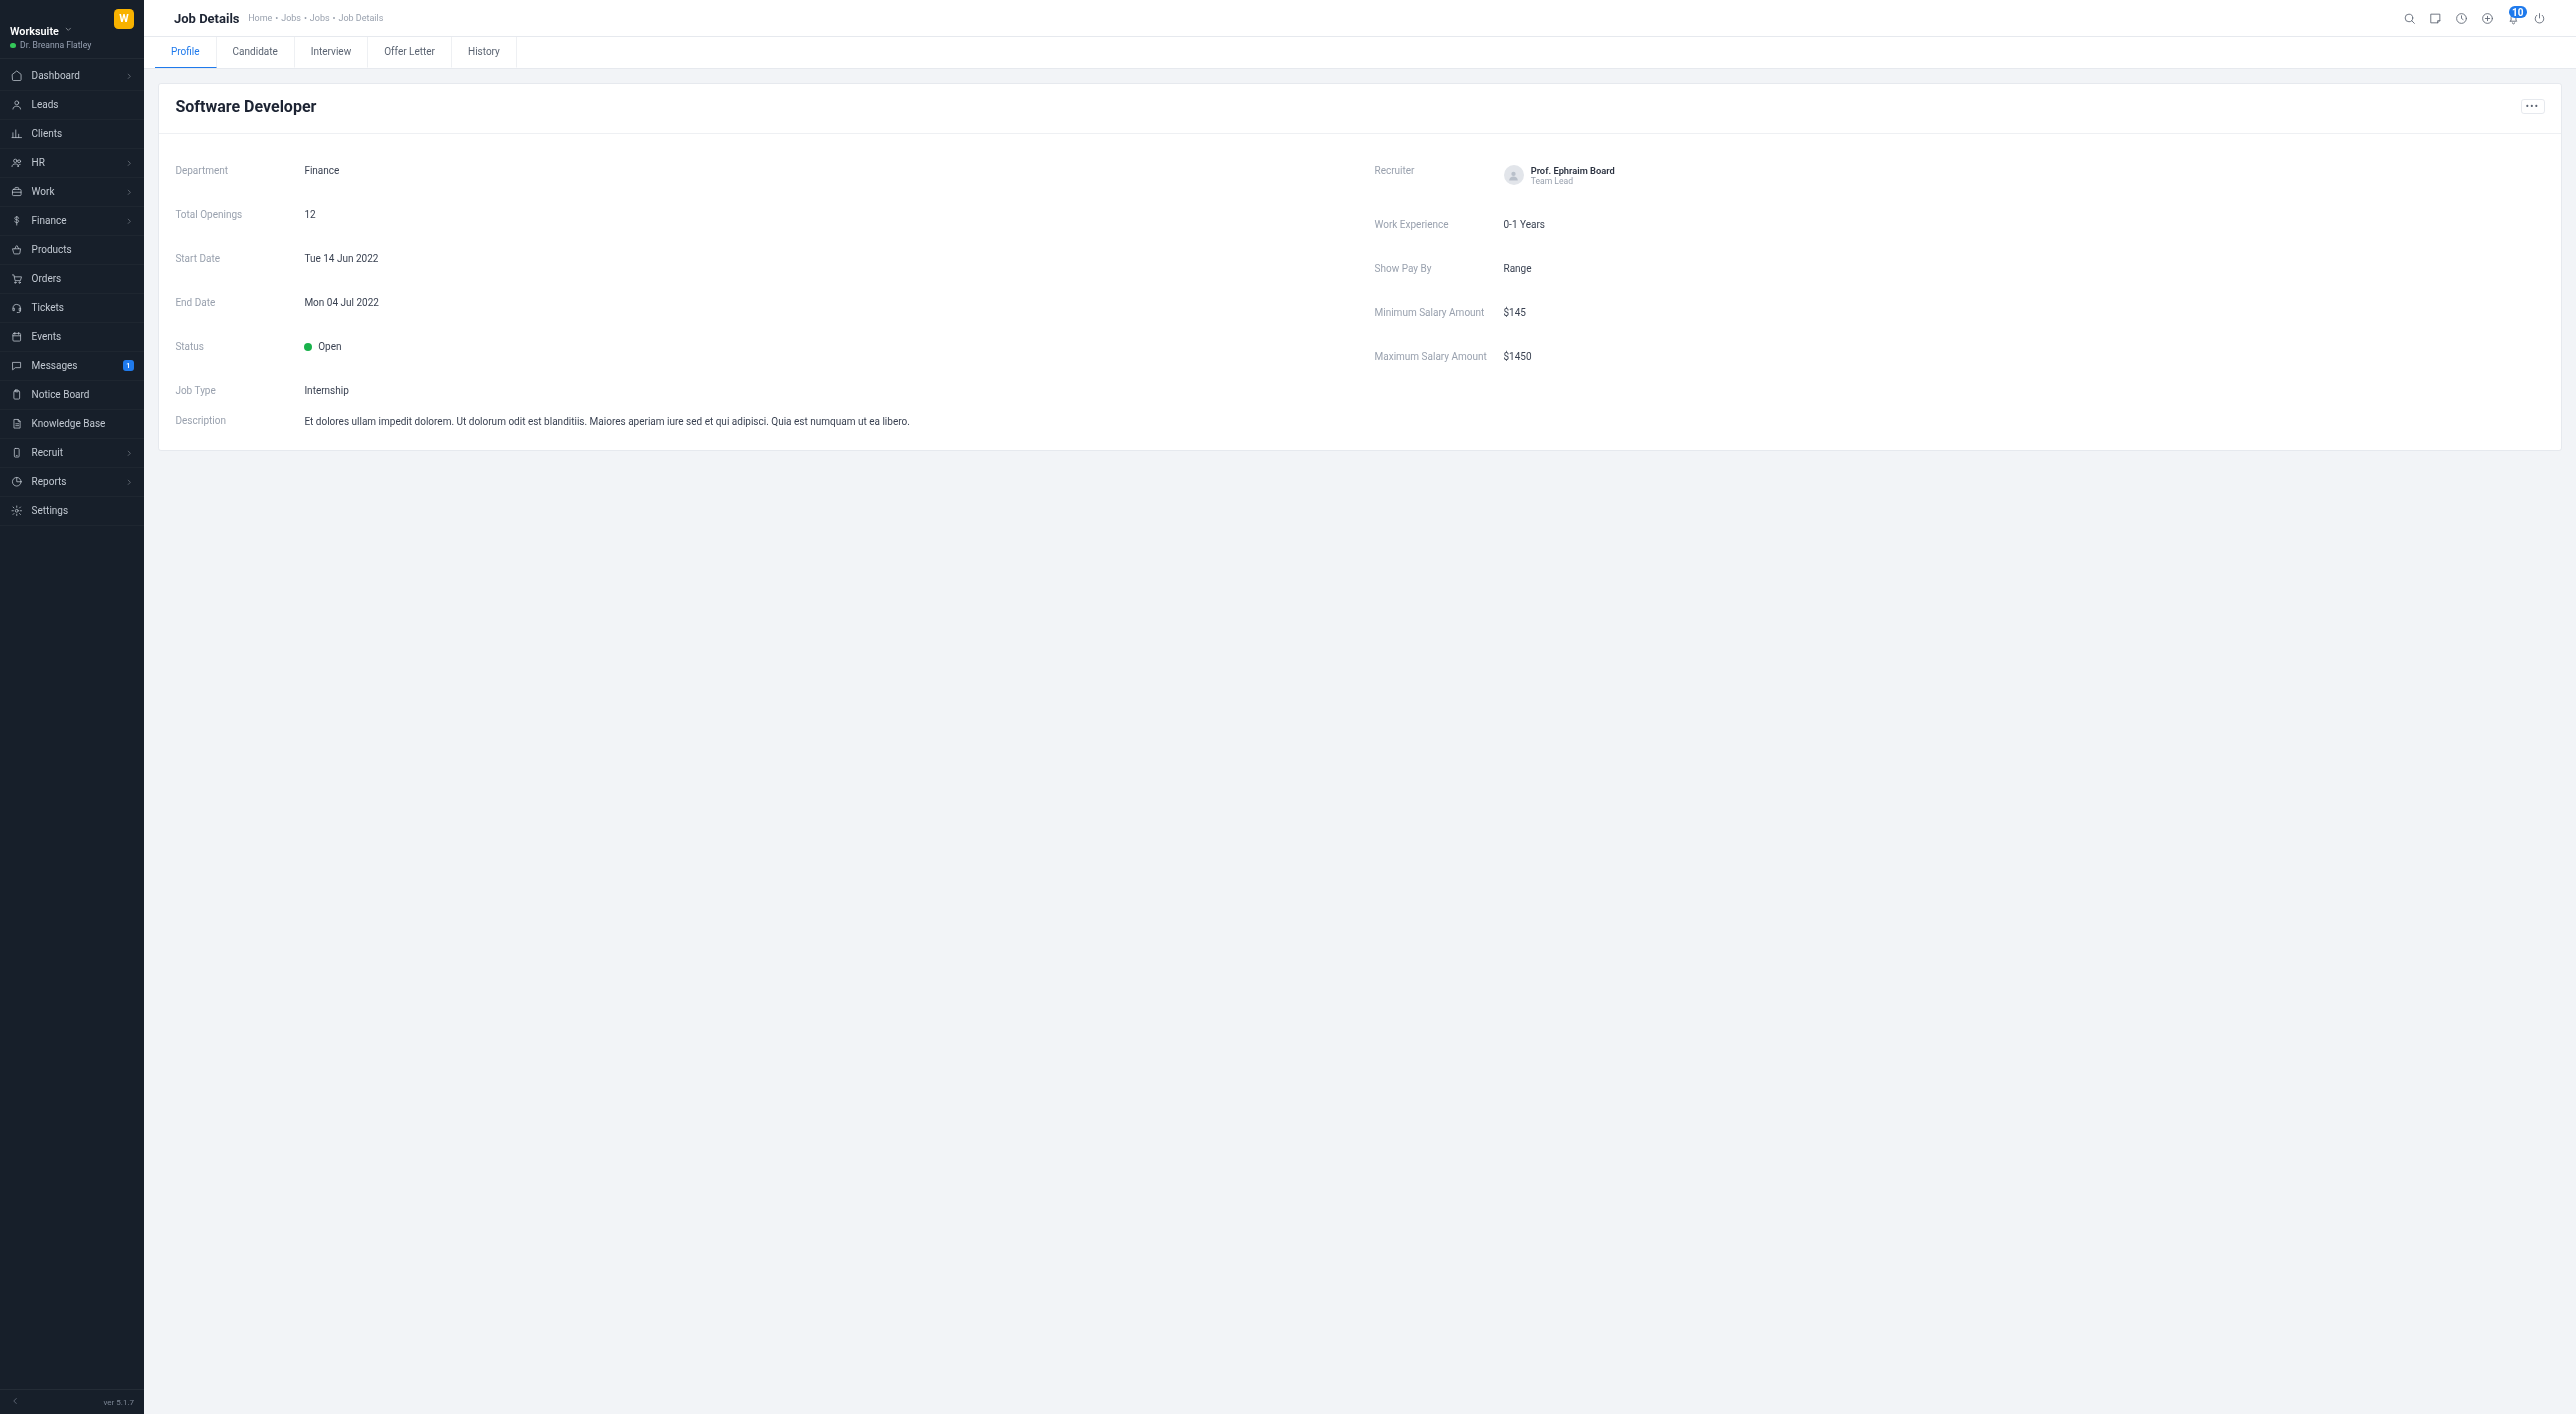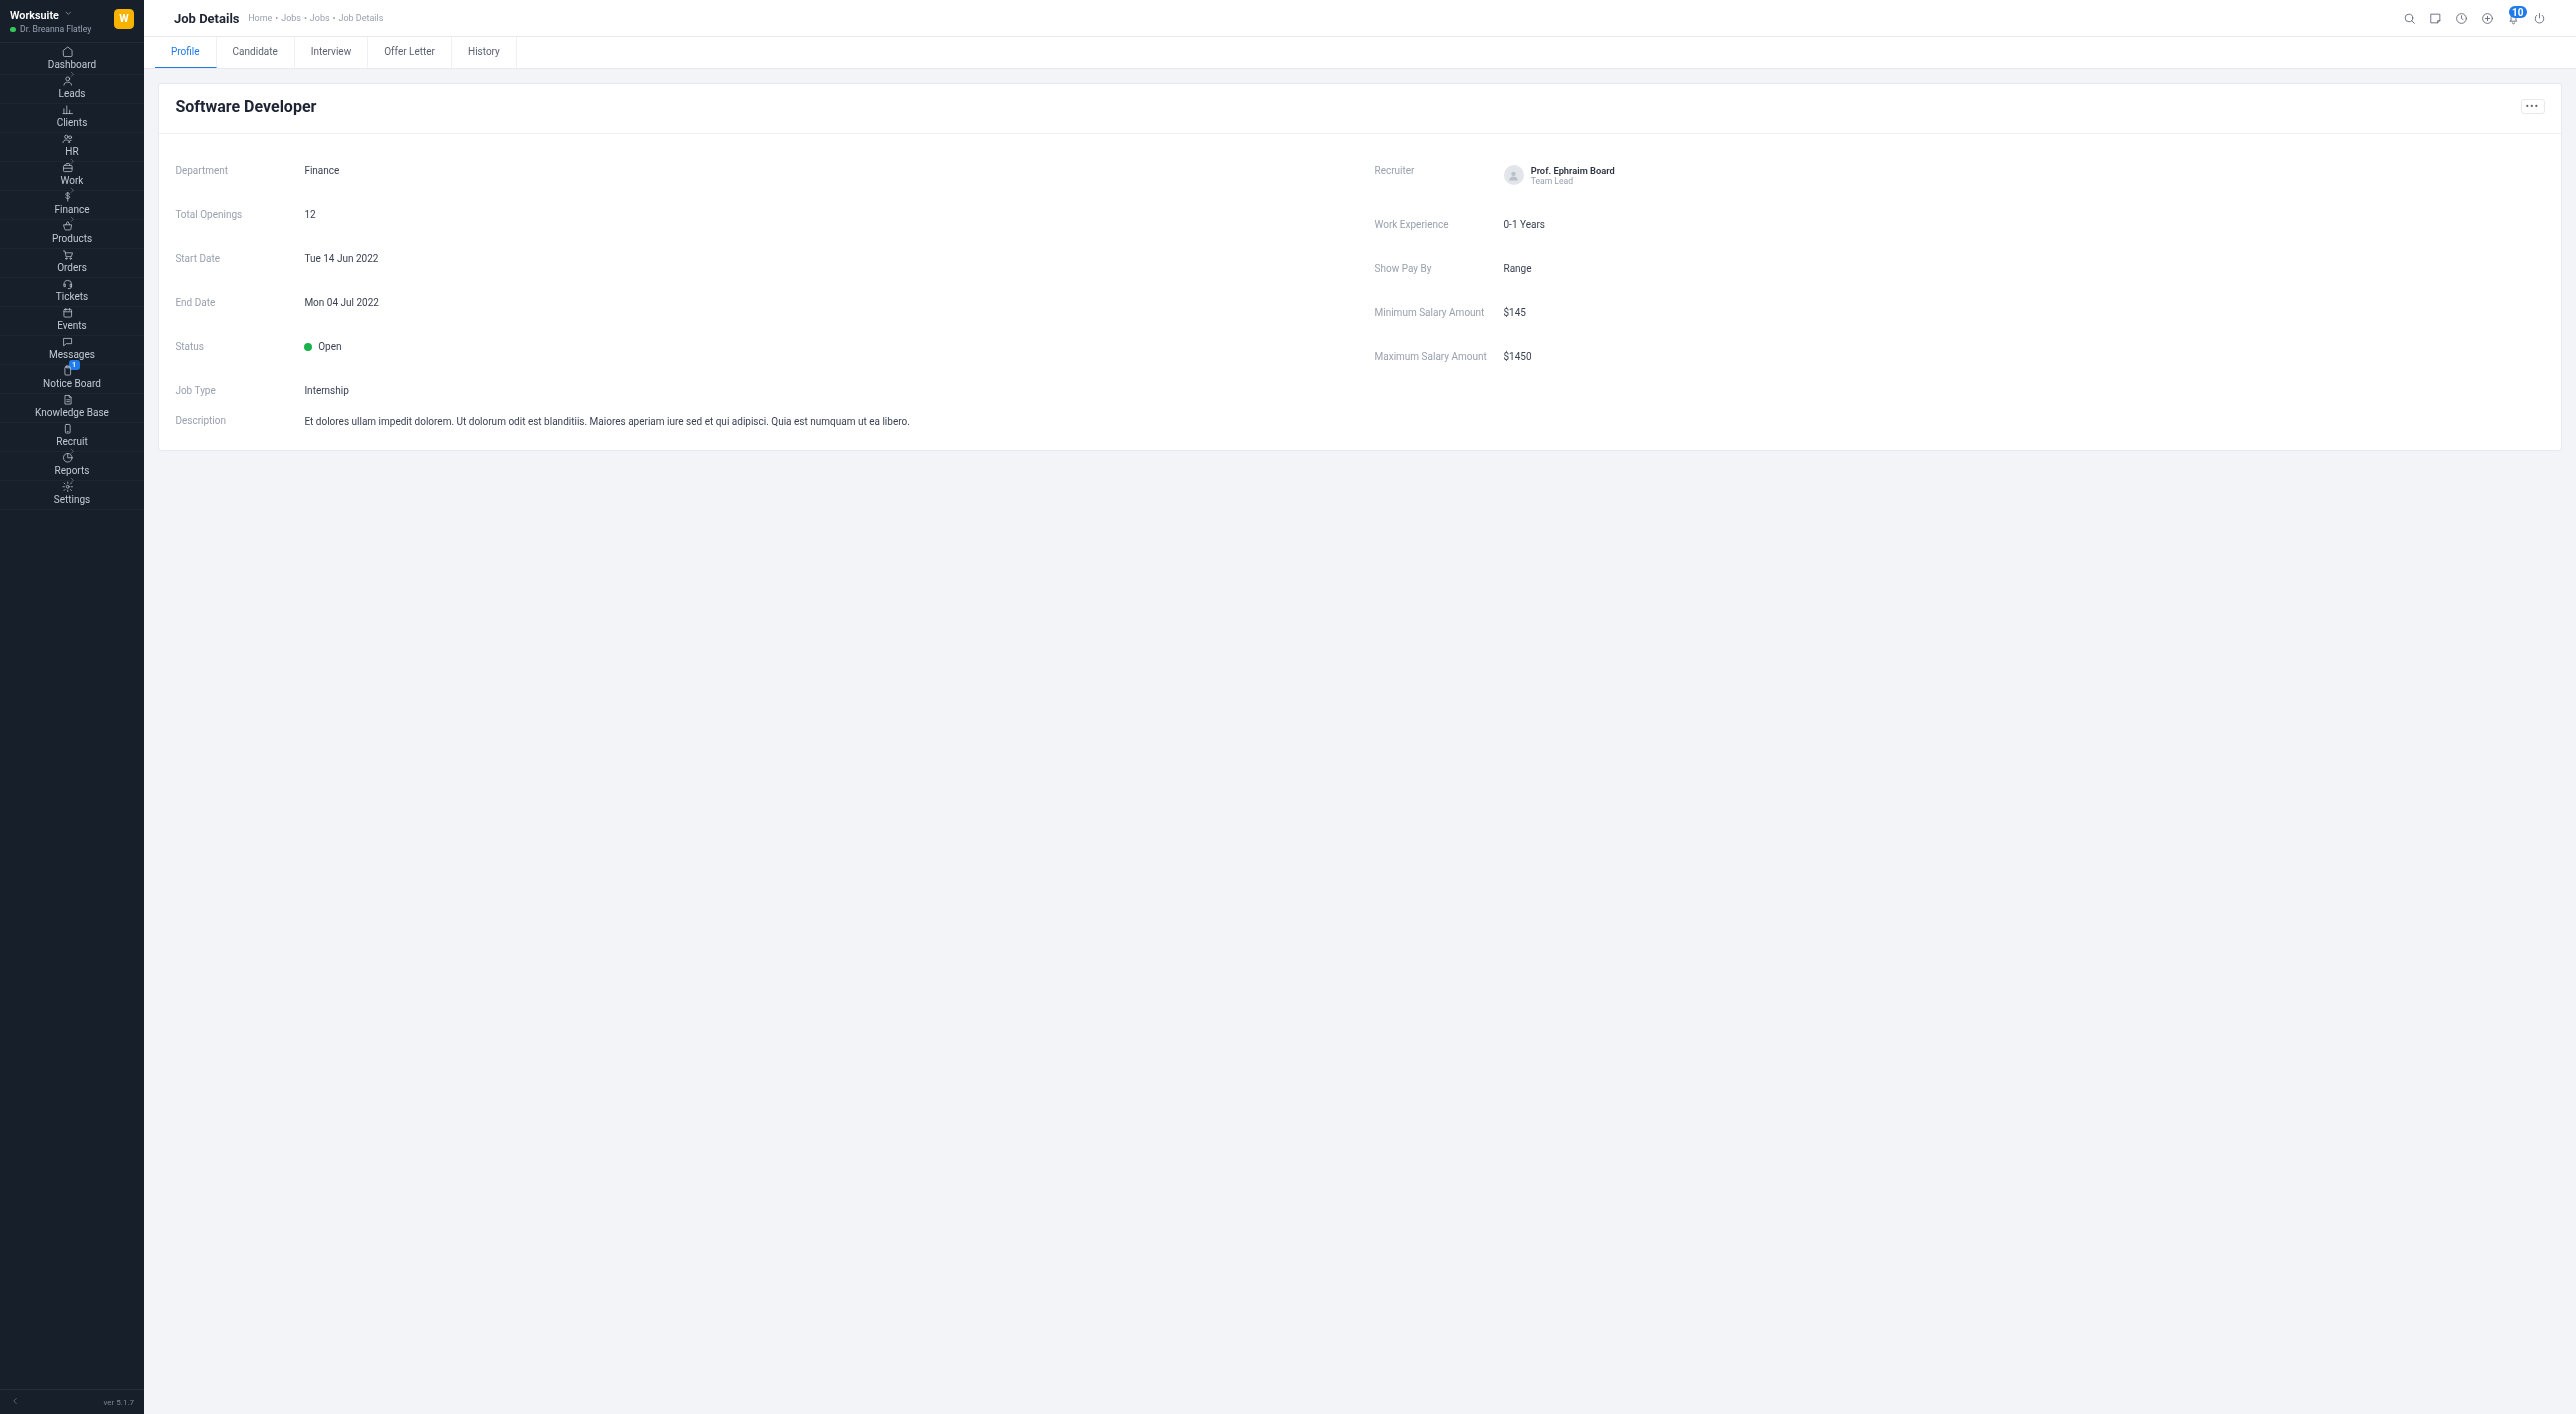--- a/index.html
+++ b/index.html
@@ -25,42 +25,41 @@
 .main { flex: 1; display: flex; flex-direction: column; background: #f2f4f7; min-width: 0; }
 
 
 .sb-head {
   display: flex;
   align-items: flex-start;
   padding: 8.6px 10px 7.2px 10px;
   border-bottom: 0.7px solid rgba(255,255,255,0.05);
 }
 .sb-head-left { flex: 1; }
-.sb-brand { display: flex; align-items: flex-start; gap: 5px; }
+.sb-brand { display: flex; align-items: flex-start; gap: 5px; margin-top: 16px; }
 .sb-brand-name { color: #fff; font-weight: 600; font-size: 10.8px; }
 .sb-user-line { display: flex; align-items: center; gap: 4.3px; margin-top: 2.9px; }
 .sb-status-dot { width: 5.8px; height: 5.8px; border-radius: 50%; background: #34c759; display: inline-block; }
 .sb-user-name { font-size: 8.6px; color: #98a2b3; }
 .sb-logo {
   width: 20px; height: 20px; border-radius: 4.3px;
   background: #f8b200; color: #fff; font-weight: 700;
   display: flex; align-items: center; justify-content: center; font-size: 10.8px;
 }
 
 
 .sb-nav { flex: 1; overflow-y: auto; padding-top: 2.9px; }
 .sb-item {
   display: flex; align-items: center;
   padding: 0 10px;
   height: 29px;
   color: #c2c9d2;
   font-size: 10px;
   cursor: pointer;
   border-bottom: 0.7px solid rgba(255,255,255,0.03);
-  flex-direction: column;
 }
 .sb-item .sb-icon { width: 13px; height: 13px; margin-right: 8.6px; flex-shrink: 0; display:inline-flex; align-items:center; justify-content:center; }
 .sb-item .sb-label { flex: 1; }
 .sb-item .sb-caret { width: 8.6px; height: 8.6px; opacity: 0.7; }
 .sb-badge {
   background: #1f7aec; color: #fff; font-size: 7.2px; font-weight: 600;
   padding: 0.7px 3.6px; border-radius: 2.9px; margin-left: 4.3px;
 }
 
 .sb-foot {

